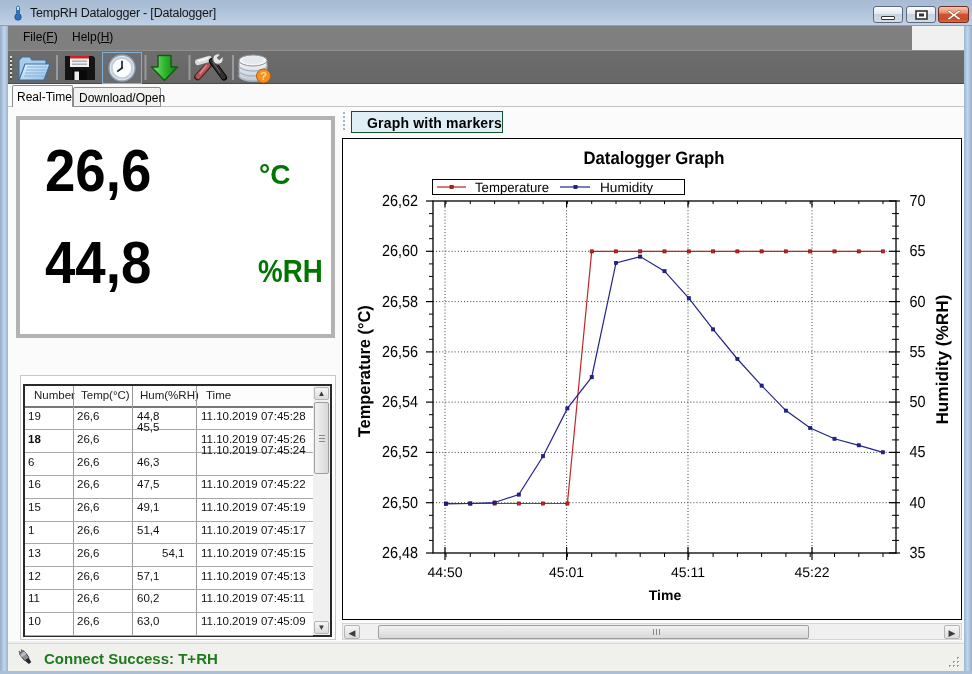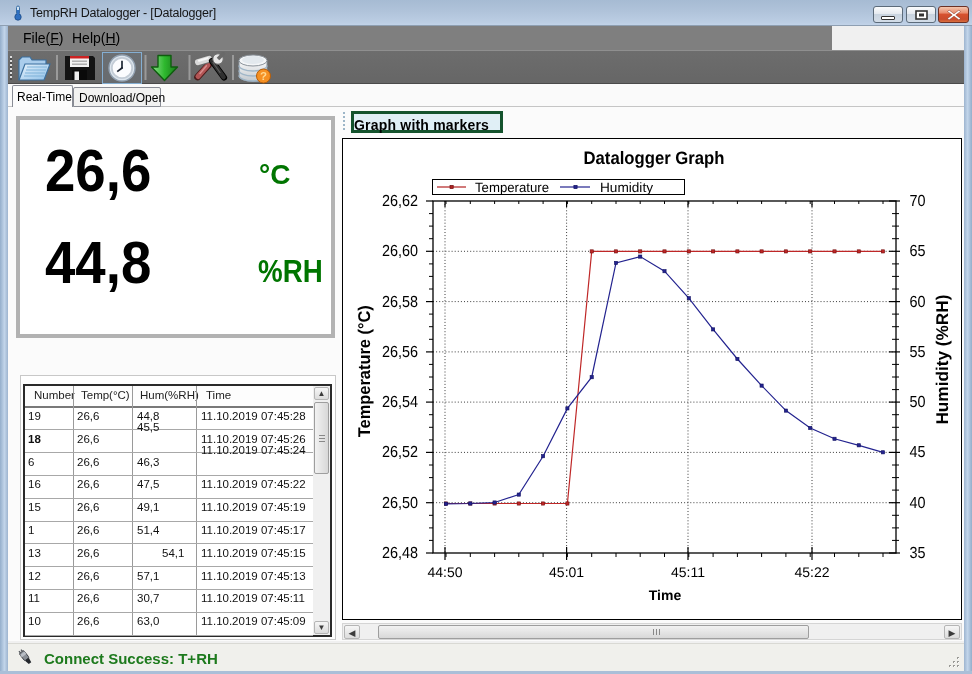--- a/index.html
+++ b/index.html
@@ -18,22 +18,22 @@
 .borderB { left:0; top:671px; width:972px; height:3px; background:#aabfd8; }
 
 .capbtn { top:6px; height:17px; border:1px solid #5c6b7a; border-radius:3px;
   background:linear-gradient(#fbfcfd 0%,#e4e9ef 45%,#c9d4e0 50%,#d3dde8 100%); }
 .capbtn .dash { position:absolute; left:7px; top:9px; width:14px; height:4px;
   background:#fff; border:1px solid #333; border-radius:1px;}
 .btn-close { left:938px; width:31px; border:1px solid #6b3126;
   background:linear-gradient(#f4c6ae 0%,#e98e70 38%,#d6512f 50%,#c94c2c 82%,#d9703f 100%); }
 
 
-.menubar { left:8px; top:26px; width:824px; height:24px; background:#7f7f7f;
-  font-size:14px; color:#000; }
+.menubar { left:8px; top:26px; width:904px; height:24px; background:#7f7f7f;
+  font-size:12px; color:#000; }
 .menubar span { position:absolute; top:4px; }
 
 
 .toolbar { left:8px; top:50px; width:956px; height:34px;
   background:linear-gradient(#6d6d6d,#666666); border-top:1px solid #8f8f8f; border-bottom:1px solid #4a4a4a; }
 .tgrip { position:absolute; left:2px; top:5px; width:2px; height:24px;
   background-image:repeating-linear-gradient(#dcdcdc 0 2px, #4e4e4e 2px 4px);}
 
 
 .tabstrip { left:8px; top:84px; width:956px; height:23px; background:#fafafa; }
@@ -65,22 +65,22 @@
 
 
 .vsb { position:absolute; background:#f0f0f0; }
 .sbbtn { position:absolute; background:linear-gradient(#f6f6f6,#dcdcdc); border:1px solid #b5b5b5; border-radius:2px;
   color:#3c3c3c; font-size:9px; text-align:center; line-height:14px;}
 .sbthumb { position:absolute; background:linear-gradient(to right,#f2f2f2,#d8d8d8); border:1px solid #9e9e9e; border-radius:2px; }
 .sbthumbH { position:absolute; background:linear-gradient(#f2f2f2,#d8d8d8); border:1px solid #9e9e9e; border-radius:2px; }
 
 
 .glabel { left:351px; top:111px; width:152px; height:22px; background:#e0eff6;
-  border:3px solid #14532d; font-size:14px; font-weight:bold; color:#000;
-  text-align:left; padding-top:3px; letter-spacing:0.2px; }
+  border:1px solid #14532d; font-size:14px; font-weight:bold; color:#000;
+  text-align:right; padding-top:3px; letter-spacing:0.2px; }
 .gpanel { left:342px; top:138px; width:620px; height:482px; background:#fff;
   border:1px solid #000; }
 .hsb { left:342px; top:623px; width:620px; height:17px; background:#f0f0f0; border:1px solid #d5d5d5;}
 
 
 .status { left:8px; top:643px; width:956px; height:28px; background:#f0f0ec; border-top:1px solid #d9d9d4;}
 .stext { position:absolute; left:36px; top:6px; font-size:15px; font-weight:bold; color:#1d7a1d; }
 </style>
 </head>
 <body>
@@ -257,21 +257,21 @@
 <div class="gcell" style="left:112px; top:160.8px;padding-left:25px;">54,1</div>
 <div class="gcell" style="left:176px; top:160.8px;">11.10.2019 07:45:15</div>
 <div class="growline" style="top:202.9px;"></div>
 <div class="gcell" style="left:3px; top:183.6px;">12</div>
 <div class="gcell" style="left:52px; top:183.6px;">26,6</div>
 <div class="gcell" style="left:112px; top:183.6px;">57,1</div>
 <div class="gcell" style="left:176px; top:183.6px;">11.10.2019 07:45:13</div>
 <div class="growline" style="top:225.7px;"></div>
 <div class="gcell" style="left:3px; top:206.4px;">11</div>
 <div class="gcell" style="left:52px; top:206.4px;">26,6</div>
-<div class="gcell" style="left:112px; top:206.4px;">30,7</div>
+<div class="gcell" style="left:112px; top:206.4px;">60,2</div>
 <div class="gcell" style="left:176px; top:206.4px;">11.10.2019 07:45:11</div>
 <div class="growline" style="top:248.5px;"></div>
 <div class="gcell" style="left:3px; top:229.2px;">10</div>
 <div class="gcell" style="left:52px; top:229.2px;">26,6</div>
 <div class="gcell" style="left:112px; top:229.2px;">63,0</div>
 <div class="gcell" style="left:176px; top:229.2px;">11.10.2019 07:45:09</div>
 <div class="vsb" style="left:288px; top:0; width:17px; height:249px;"></div>
 <div class="sbbtn" style="left:289px; top:1px; width:15px; height:13px; line-height:12px; font-size:8px;">▲</div>
 <div class="sbbtn" style="left:289px; top:235px; width:15px; height:13px; line-height:12px; font-size:8px;">▼</div>
 <div class="sbthumb" style="left:289px; top:16px; width:15px; height:72px;"></div>

